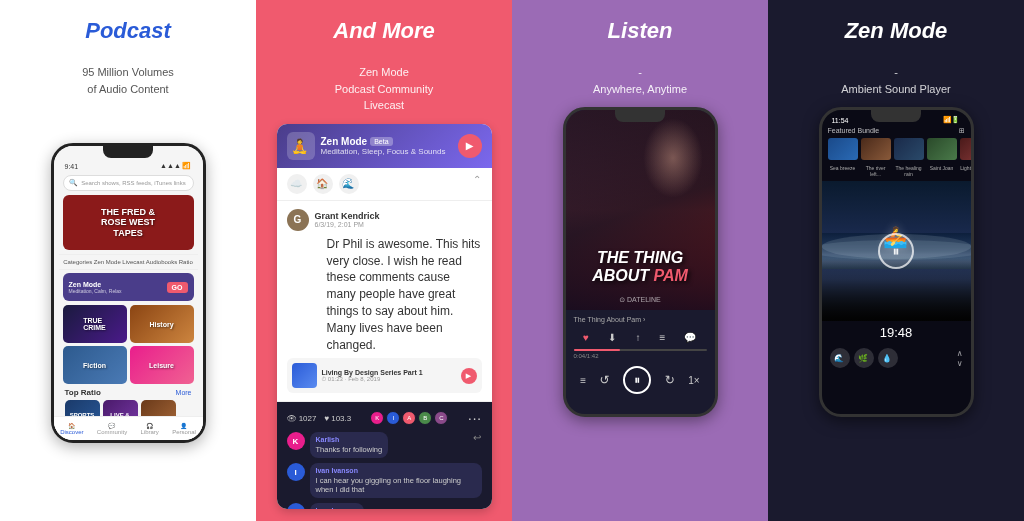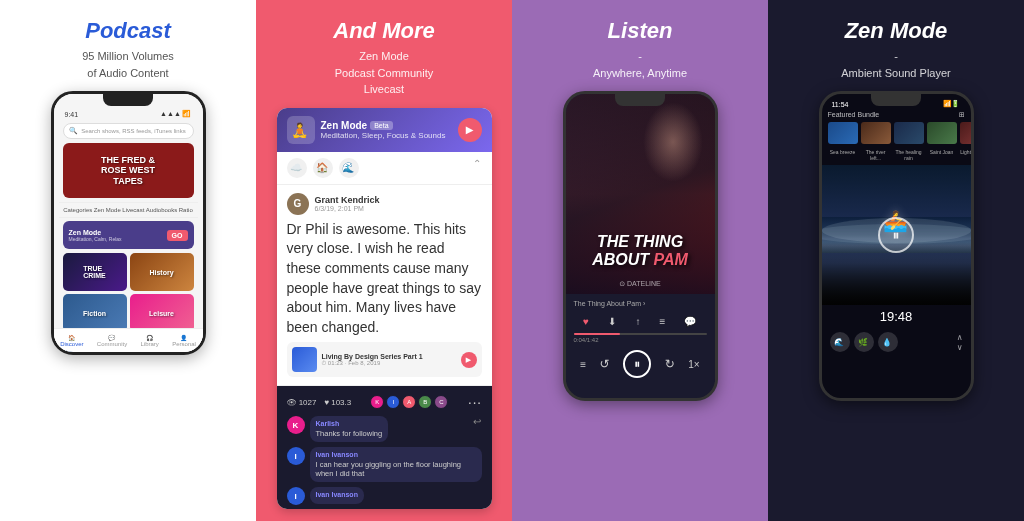--- a/index.html
+++ b/index.html
@@ -27,44 +27,45 @@
     .panel-3 { background: #9b6bb5; }
     .panel-4 { background: #1a1a2e; }
 
     .panel-title {
       font-size: 22px;
       font-weight: 800;
       color: #fff;
       text-align: right;
       font-style: italic;
       line-height: 1.2;
-      margin-bottom: 4px;
+      margin-bottom: 20px;
     }
     .panel-1 .panel-title { color: #2a5bd7; }
 
     .panel-subtitle {
       font-size: 11px;
       color: rgba(255,255,255,0.9);
       text-align: center;
       line-height: 1.5;
       margin-bottom: 10px;
     }
     .panel-1 .panel-subtitle { color: #555; }
 
     
     .phone {
       width: 155px;
-      height: 264px;
+      height: 300px;
       background: #fff;
       border-radius: 22px;
       border: 3px solid #222;
       position: relative;
       overflow: hidden;
       flex-shrink: 0;
       box-shadow: 0 4px 15px rgba(0,0,0,0.3);
+      margin-top: 36px;
     }
 
     .phone-notch {
       width: 50px;
       height: 12px;
       background: #222;
       border-radius: 0 0 8px 8px;
       position: absolute;
       top: 0;
       left: 50%;
@@ -374,24 +375,25 @@
       font-weight: 700;
       color: #333;
     }
 
     .p2-comment-meta .date {
       font-size: 7px;
       color: #999;
     }
 
     .p2-comment-text {
-      font-size: 14px;
+      font-size: 12px;
       color: #333;
       line-height: 1.4;
       margin-bottom: 5px;
+      margin-left: 40px;
     }
 
     .p2-podcast-ref {
       background: #f5f5f5;
       border-radius: 6px;
       padding: 5px;
       display: flex;
       align-items: center;
       gap: 5px;
     }

